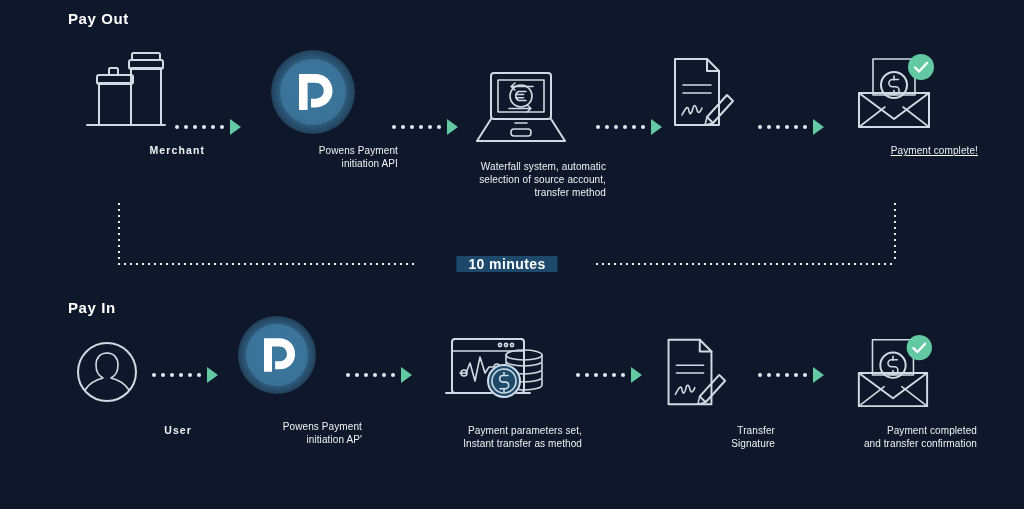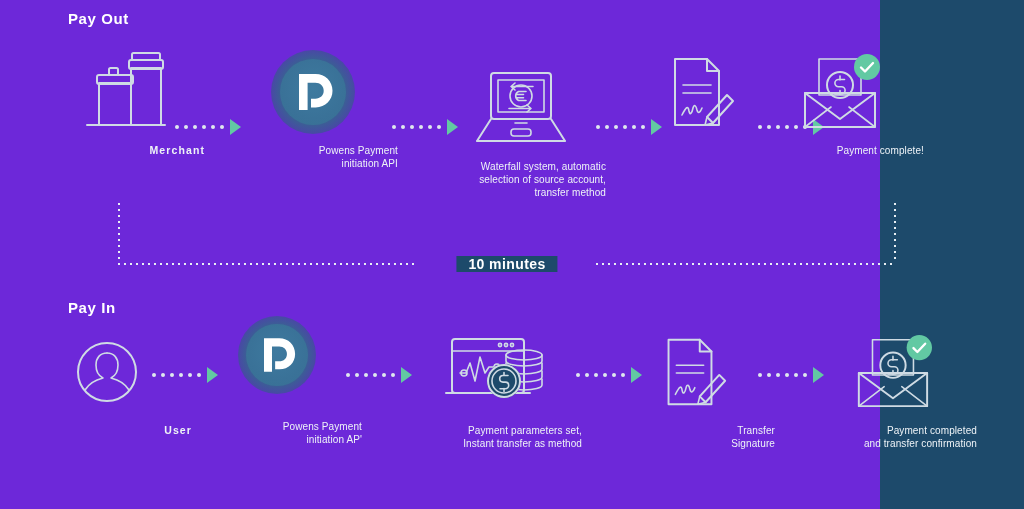--- a/index.html
+++ b/index.html
@@ -4,21 +4,21 @@
 <style>
   html,body{margin:0;padding:0;}
   body{
     width:1024px;height:509px;
     background:#1d4a6b;
     font-family:"Liberation Sans",sans-serif;
     color:#ffffff;
     overflow:hidden;
     position:relative;
   }
-  .canvas{position:relative;width:880px;height:509px;background:#6d28d9;}
+  .canvas{position:relative;width:1024px;height:509px;background:#0f172a;}
 
   .section-title{
     position:absolute;
     font-size:15px;
     font-weight:bold;
     letter-spacing:0.6px;
     color:#ffffff;
   }
   #payout-title{left:68px;top:10px;}
   #payin-title{left:68px;top:299px;}
@@ -250,21 +250,21 @@
         <i></i>
           <i></i>
           <i></i>
           <i></i>
           <i></i>
           <i></i>
       </div>
         <div class="head"></div>
     </div>
 
-    <div class="node" style="left:754px;top:0;">
+    <div class="node" style="left:808px;top:0;text-decoration:underline;">
       <div class="art">
         <svg width="104" height="82" viewBox="0 0 104 82">
           <rect class="stroke-thin" x="32" y="8" width="42" height="36"></rect>
           <circle class="stroke" cx="53" cy="34" r="13"></circle>
           <path class="stroke-thin" d="M57.5 28.5h-6a3.6 3.6 0 0 0 0 7.2h3a3.6 3.6 0 0 1 0 7.2h-6.5M53 25v4M53 39.5v4"></path>
           <path class="stroke" d="M18 42h70v34H18z"></path>
           <path class="stroke" d="M18 42l35 26 35-26"></path>
           <path class="stroke-thin" d="M18 76l26-20M88 76L62 56"></path>
           <circle class="badge-circle" cx="80" cy="16" r="13"></circle>
           <path class="badge-check" d="M74 16.5l4 4 8-8.5"></path>

